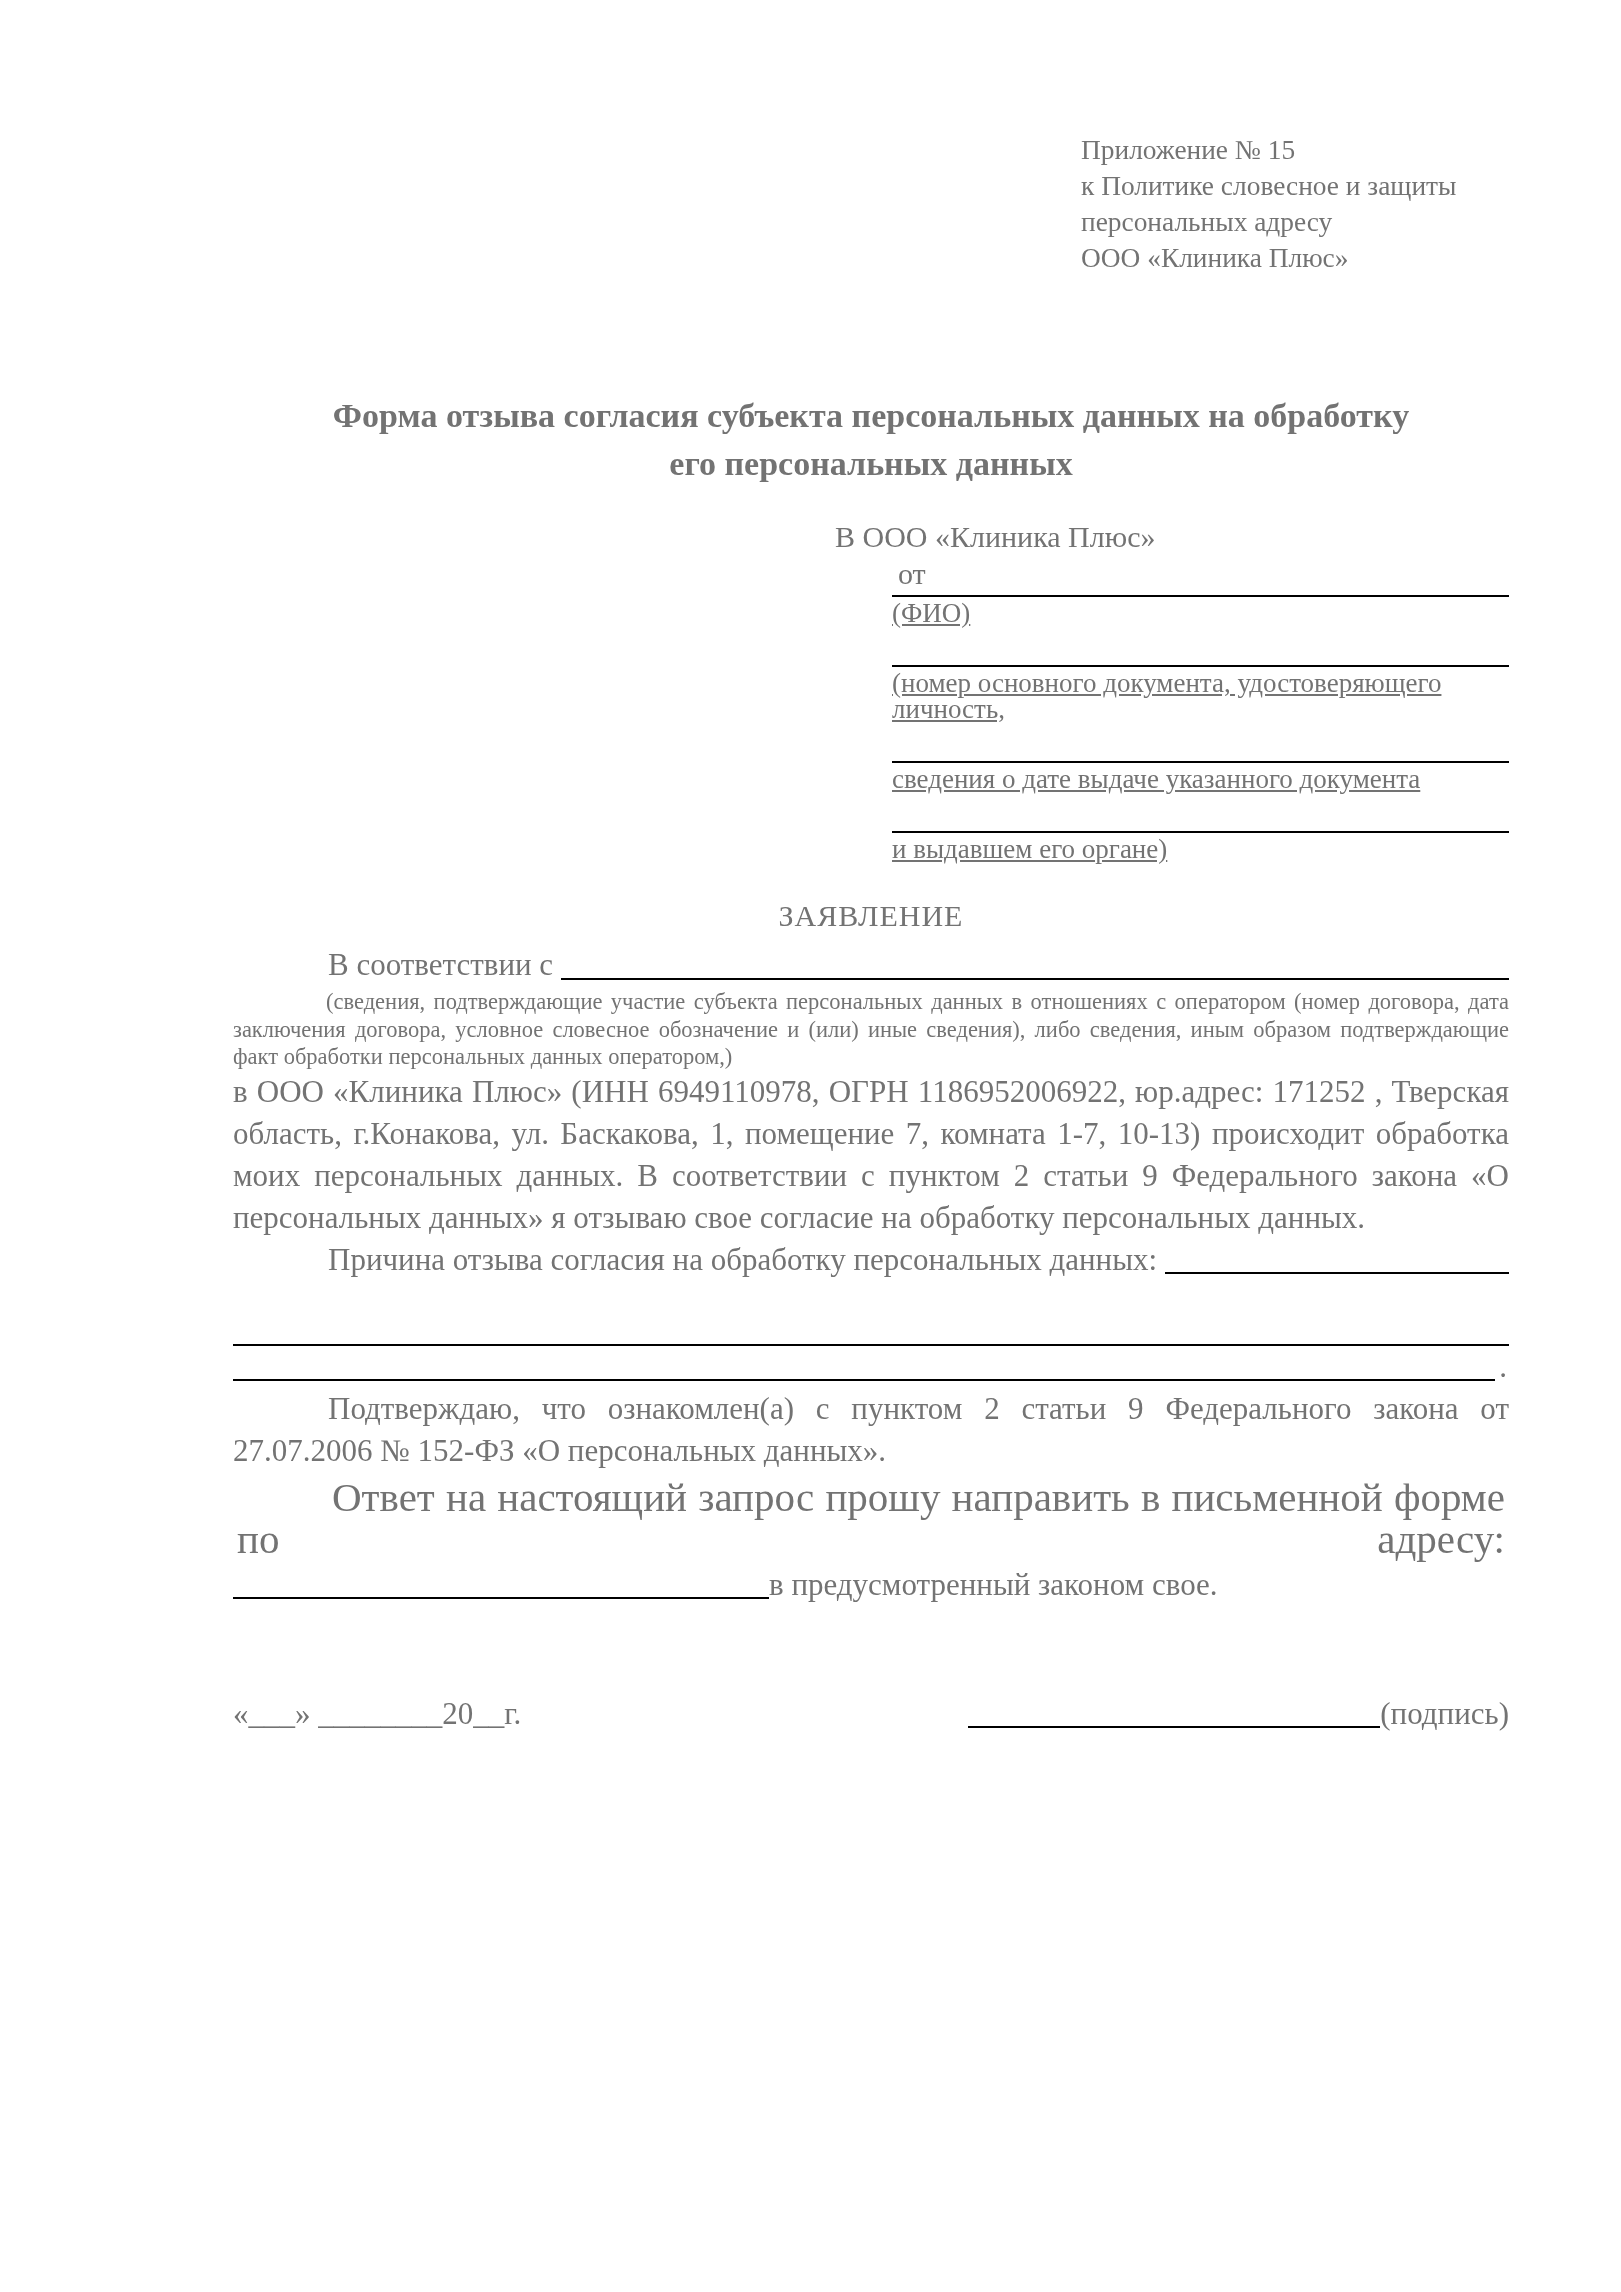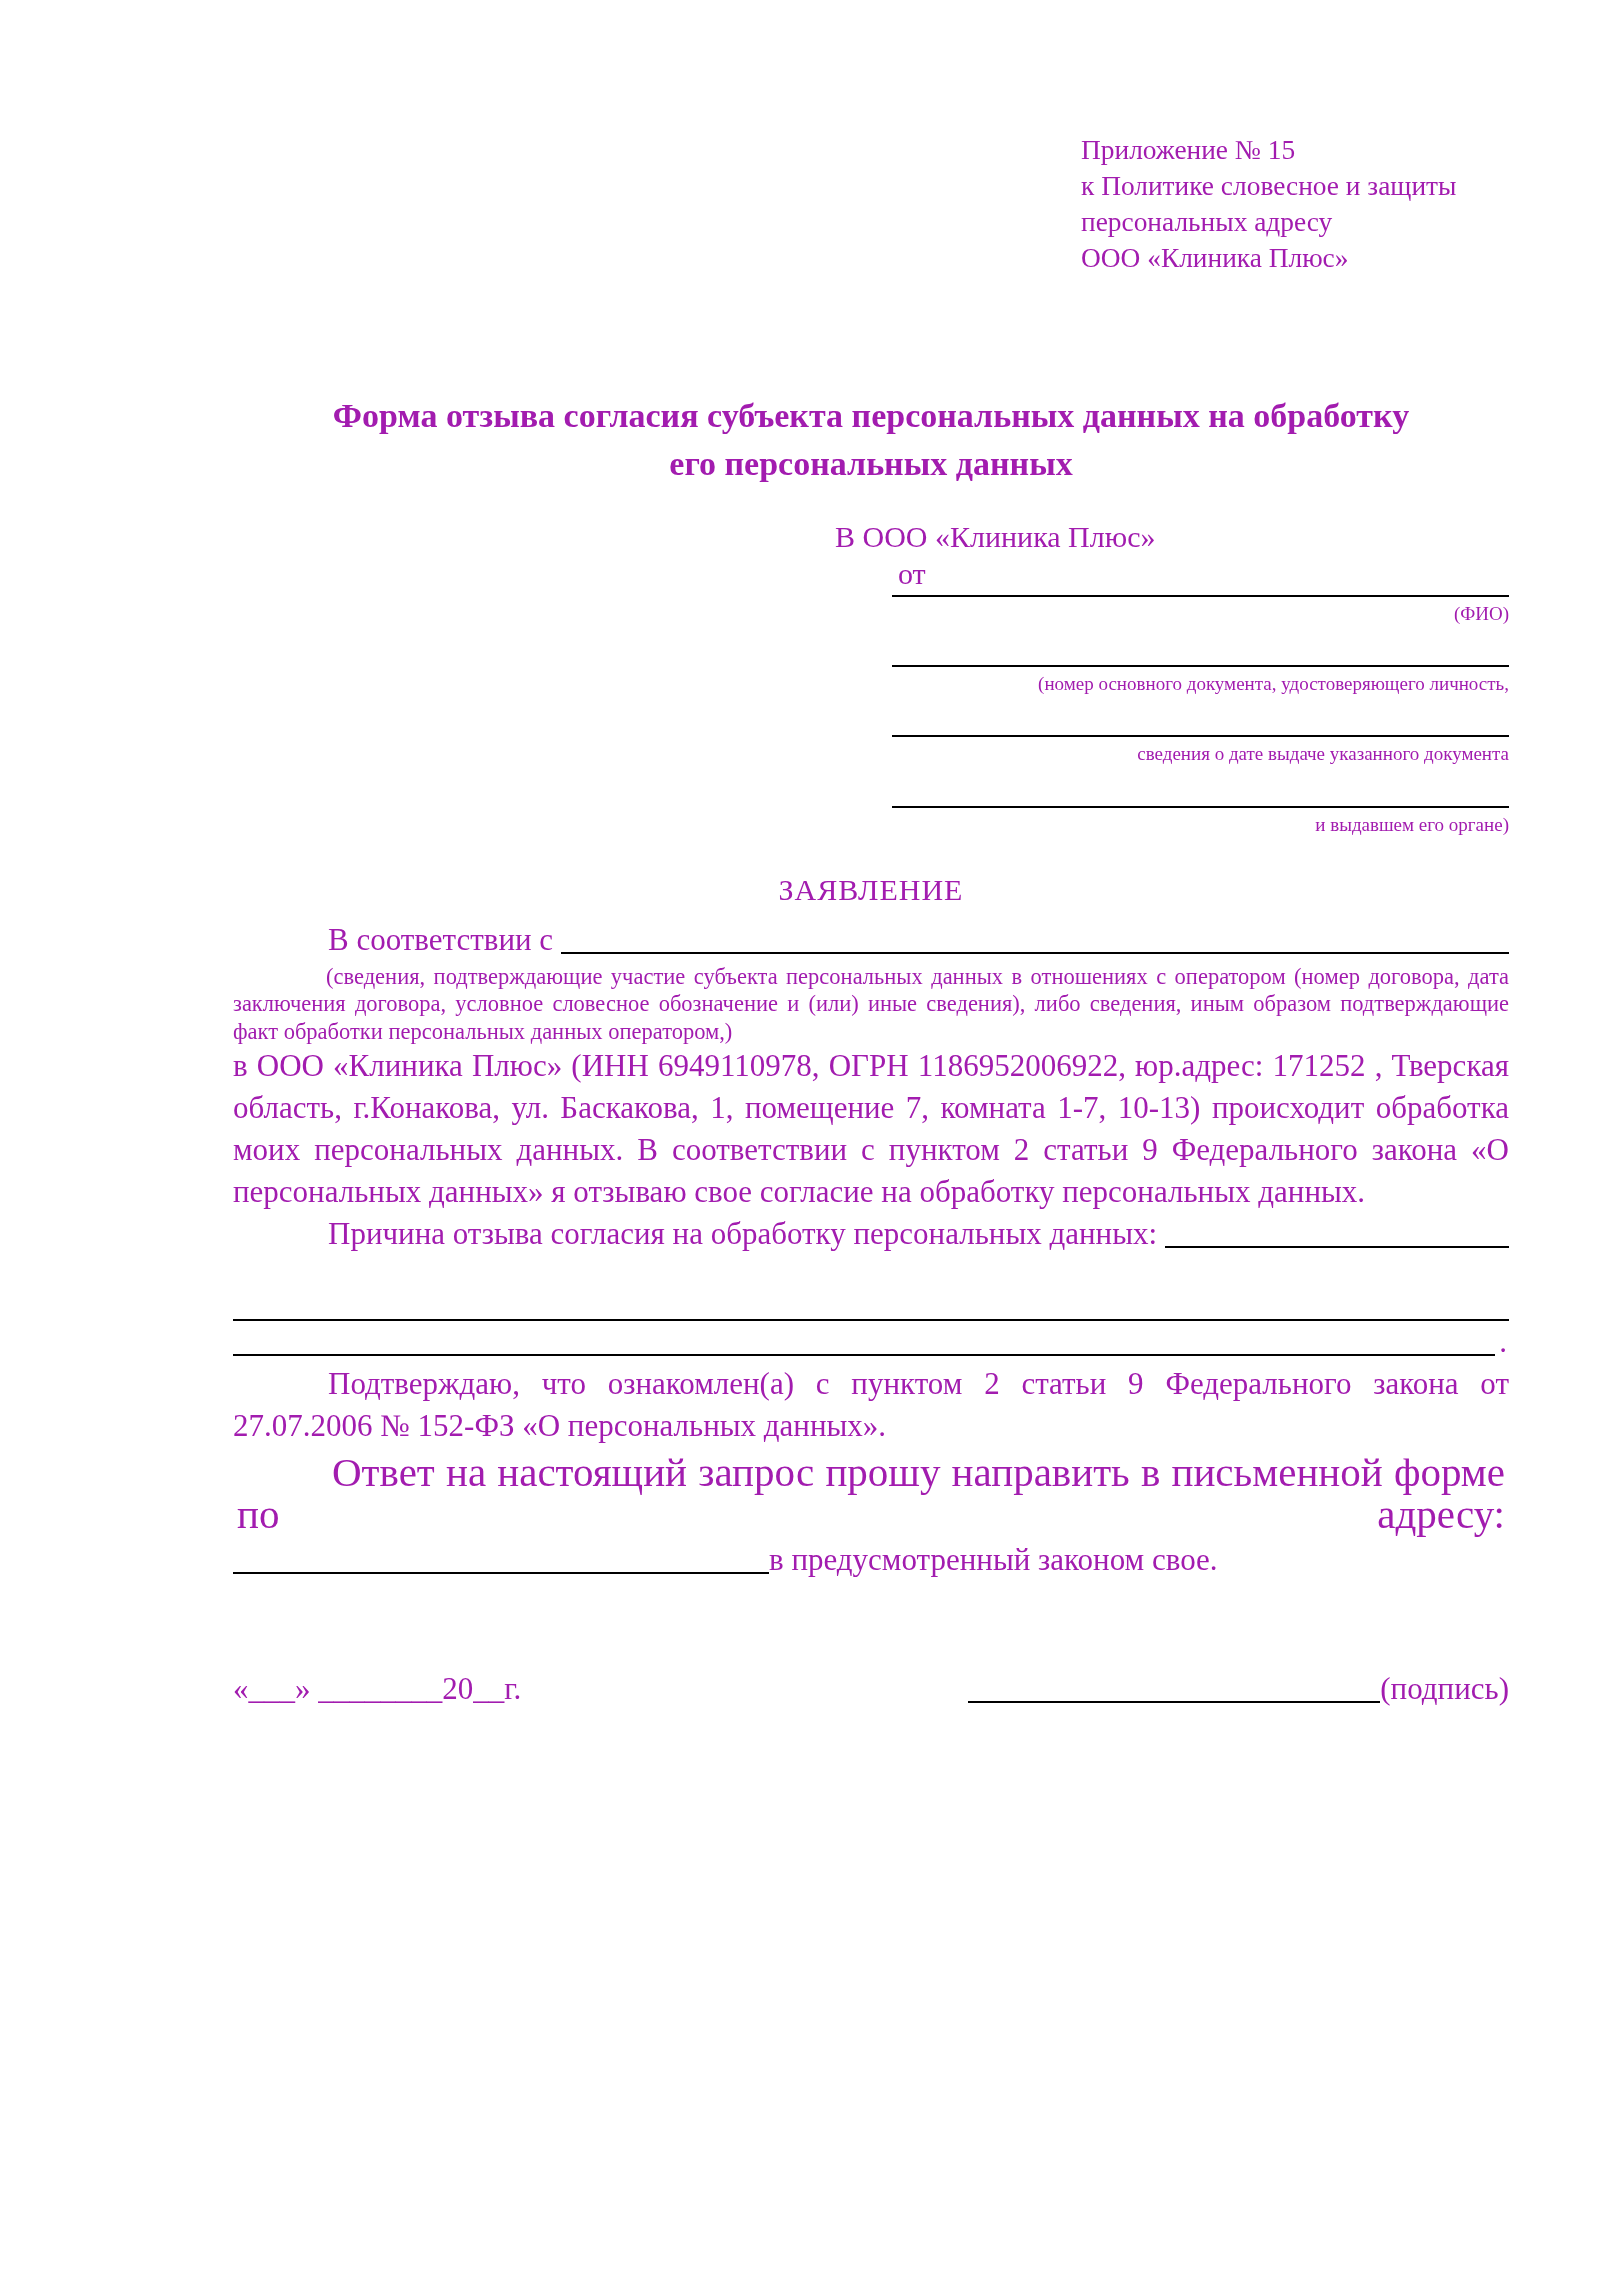--- a/index.html
+++ b/index.html
@@ -1,30 +1,30 @@
 <!DOCTYPE html>
 <html lang="ru"><head>
 <meta charset="utf-8">
 <style>
   html,body{margin:0;padding:0;background:#888;}
   .page{
     width:1621px;height:2293px;
-    background:#ffffff;color:#a21caf;
+    background:#ffffff;color:#737373;
     font-family:"Liberation Serif","DejaVu Serif",serif;
     position:relative;box-sizing:border-box;
     padding:132px 112px 0 233px;
     margin:0 auto;overflow:hidden;
   }
   .header-ref{margin-left:848px;font-size:27.4px;line-height:36px;}
   .title{margin:116px 0 0;text-align:center;font-size:34px;font-weight:bold;line-height:48px;}
   .addressee{margin-left:602px;margin-top:29px;font-size:30px;}
   .addr-to{line-height:39px;}
   .addr-from{margin-left:63px;line-height:35px;}
   .field-line{margin-left:57px;border-bottom:2.9px solid #000;height:3.9px;}
-  .field-cap{margin-left:57px;text-align:right;font-size:19px;line-height:25.5px;padding:3.9px 0 35px;}
+  .field-cap{margin-left:57px;text-align:left;font-size:27px;line-height:25.5px;padding:3.9px 0 35px;text-decoration:underline;}
   .field-cap.last{padding-bottom:0;}
   .statement-heading{text-align:center;font-size:30px;line-height:39px;margin-top:33px;letter-spacing:1px;}
   .hl-row{display:flex;font-size:31px;line-height:42px;}
   .accordance{margin-top:9.8px;}
   .lead-indent{padding-left:95px;white-space:pre;}
   .fill-line{flex:1;border-bottom:2.9px solid #000;margin-bottom:6.9px;}
   .footnote{font-size:22.5px;line-height:27.4px;text-align:justify;text-indent:93px;margin:2px 0 0;}
   .body-par{font-size:31px;line-height:42px;text-align:justify;margin:0;}
   .indent{text-indent:95px;}
   .blank-line-full{border-bottom:2.9px solid #000;height:42px;margin-top:21.6px;}

